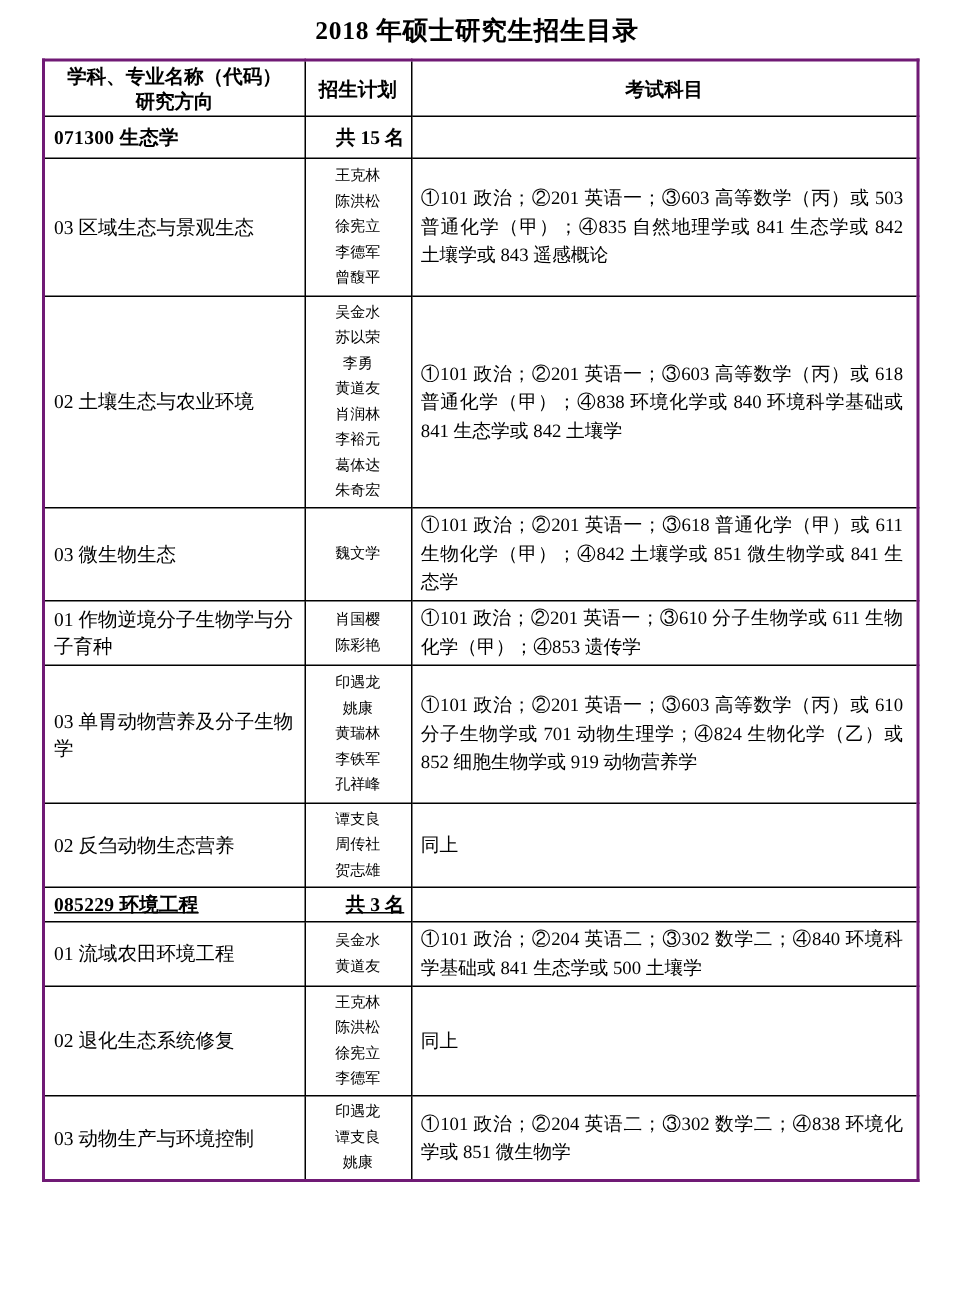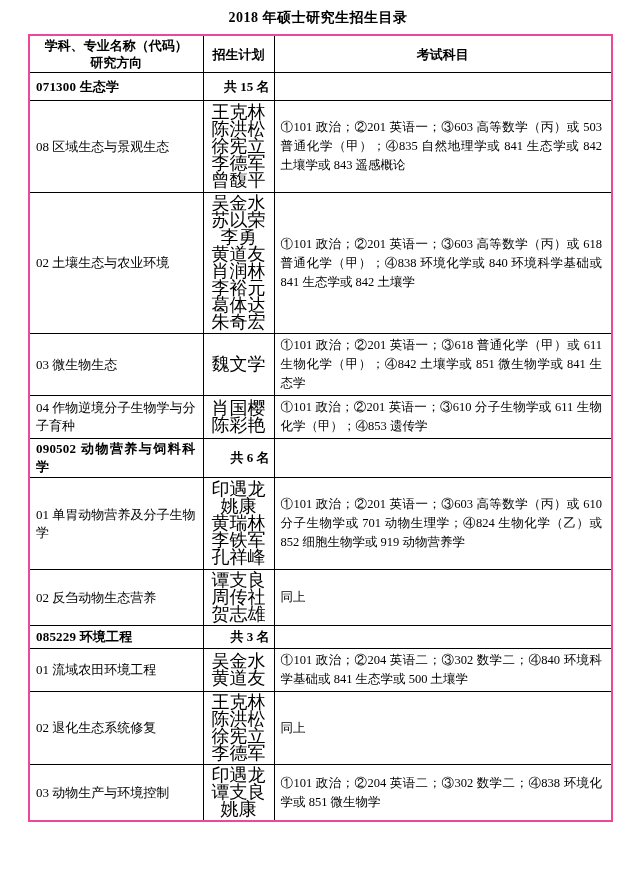--- a/index.html
+++ b/index.html
@@ -1,26 +1,26 @@
 <!DOCTYPE html>
 <html lang="zh"><head>
 <meta charset="utf-8">
 <style>
   html,body{margin:0;padding:0;background:#fff;color:#000;}
   body{width:636px;height:875px;font-family:"Liberation Serif","DejaVu Serif",serif;overflow:hidden;}
   .page{padding-top:9px;}
-  .title{font-size:14px;font-weight:700;text-align:center;margin:0 0 7px 0;letter-spacing:0.5px;}
-  table{border-collapse:collapse;table-layout:fixed;margin-left:28px;width:583px;border:2px solid #ec4899;}
+  .title{font-size:17px;font-weight:700;text-align:center;margin:0 0 7px 0;letter-spacing:0.5px;}
+  table{border-collapse:collapse;table-layout:fixed;margin-left:28px;width:583px;border:2px solid #701a75;}
   col.c1{width:174px;}
   col.c2{width:71px;}
   col.c3{width:338px;}
   th,td{border:1px solid #000;vertical-align:middle;padding:1px 4px;}
   th{font-weight:700;font-size:13px;text-align:center;white-space:pre-line;line-height:17px;}
   td.name{font-size:13px;line-height:18px;text-align:justify;padding-left:6px;padding-right:7px;margin-top:27px;}
-  td.adv{font-size:18px;line-height:17px;text-align:center;white-space:pre-line;padding:2px 1px;margin-top:22px;}
+  td.adv{font-size:10px;line-height:17px;text-align:center;white-space:pre-line;padding:2px 1px;margin-top:22px;}
   td.sub{font-size:12.5px;line-height:19px;text-align:justify;padding:2px 9px 2px 6px;}
   tr.section td{font-weight:700;}
   tr.section td.plan{font-size:13px;text-align:right;white-space:nowrap;}
   tr.section td.name{font-size:13px;letter-spacing:0.2px;}
   .note{margin:7px auto 0 30px;width:577px;font-size:13px;line-height:22px;text-align:justify;}
 </style>
 </head>
 <body>
 
 <div class="page">
@@ -42,21 +42,21 @@
       <th>考试科目</th>
     </tr>
 
     <tr class="section" style="height:28px;">
       <td class="name">071300  生态学</td>
       <td class="plan">共 15 名</td>
       <td class="sub"></td>
     </tr>
 
     <tr style="height:92px;">
-      <td class="name">08 区域生态与景观生态</td>
+      <td class="name">03 区域生态与景观生态</td>
       <td class="adv">王克林
 陈洪松
 徐宪立
 李德军
 曾馥平</td>
       <td class="sub">①101 政治；②201 英语一；③603 高等数学（丙）或 503 普通化学（甲）；④835 自然地理学或 841 生态学或 842 土壤学或 843 遥感概论</td>
     </tr>
 
     <tr style="height:141px;">
       <td class="name">02 土壤生态与农业环境</td>
@@ -72,51 +72,46 @@
     </tr>
 
     <tr style="height:39px;">
       <td class="name">03 微生物生态</td>
       <td class="adv">魏文学</td>
       <td class="sub">①101 政治；②201 英语一；③618 普通化学（甲）或 611 生物化学（甲）；④842 土壤学或 851 微生物学或 841 生态学</td>
     </tr>
 
 
     <tr style="height:38px;">
-      <td class="name">04 作物逆境分子生物学与分子育种</td>
+      <td class="name">01 作物逆境分子生物学与分子育种</td>
       <td class="adv">肖国樱
 陈彩艳</td>
       <td class="sub">①101 政治；②201 英语一；③610 分子生物学或 611 生物化学（甲）；④853 遗传学</td>
     </tr>
 
-    <tr class="section" style="height:24px;">
-      <td class="name">090502  动物营养与饲料科学</td>
-      <td class="plan">共 6 名</td>
-      <td class="sub"></td>
-    </tr>
 
     <tr style="height:92px;">
-      <td class="name">01 单胃动物营养及分子生物学</td>
+      <td class="name">03 单胃动物营养及分子生物学</td>
       <td class="adv">印遇龙
 姚康
 黄瑞林
 李铁军
 孔祥峰</td>
       <td class="sub">①101 政治；②201 英语一；③603 高等数学（丙）或 610 分子生物学或 701 动物生理学；④824 生物化学（乙）或 852 细胞生物学或 919 动物营养学</td>
     </tr>
 
     <tr style="height:52px;">
       <td class="name">02 反刍动物生态营养</td>
       <td class="adv">谭支良
 周传社
 贺志雄</td>
       <td class="sub">同上</td>
     </tr>
 
-    <tr class="section" style="height:23px;">
+    <tr class="section" style="height:23px;text-decoration:underline;">
       <td class="name">085229 环境工程</td>
       <td class="plan">共 3 名</td>
       <td class="sub"></td>
     </tr>
 
     <tr style="height:39px;">
       <td class="name">01 流域农田环境工程</td>
       <td class="adv">吴金水
 黄道友</td>
       <td class="sub">①101 政治；②204 英语二；③302 数学二；④840 环境科学基础或 841 生态学或 500 土壤学</td>

